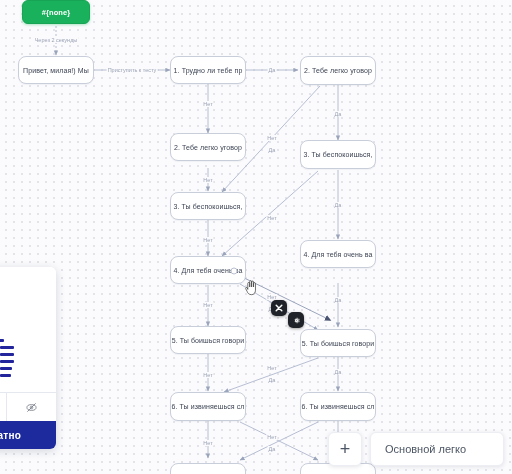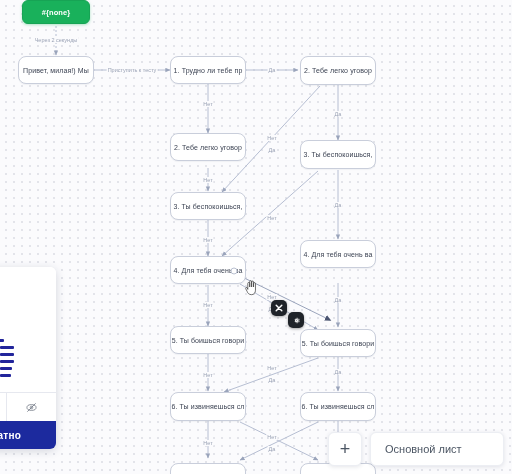--- a/index.html
+++ b/index.html
@@ -318,17 +318,17 @@
     <div class="pl-cta">
       <span>латно</span>
     </div>
   </div>
 
   <div id="sheet-bar">
     <div id="add-sheet">
       <span>+</span>
     </div>
     <div id="sheet-tab">
-      <span>Основной лист</span>
+      <span>Основной легко</span>
     </div>
   </div>
 
 </div>
 
 </body></html>

